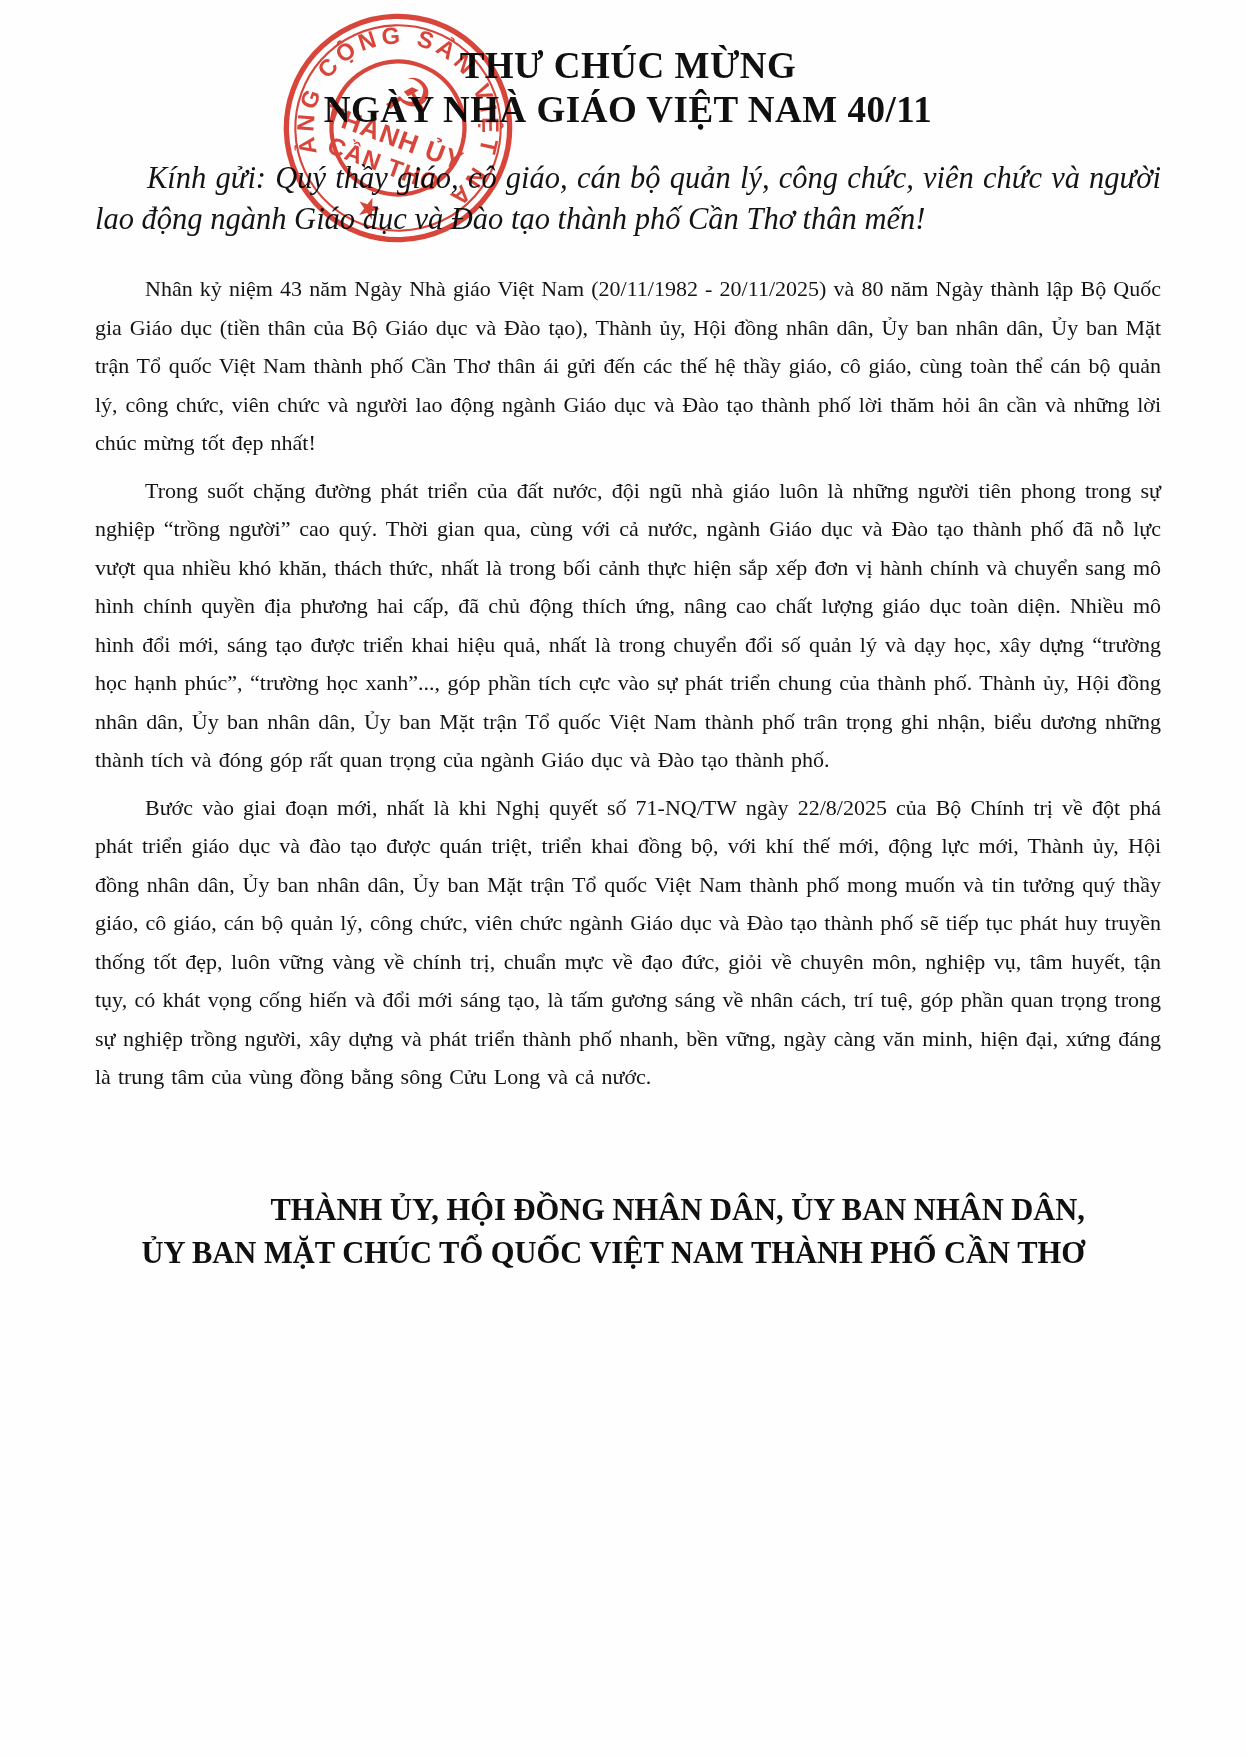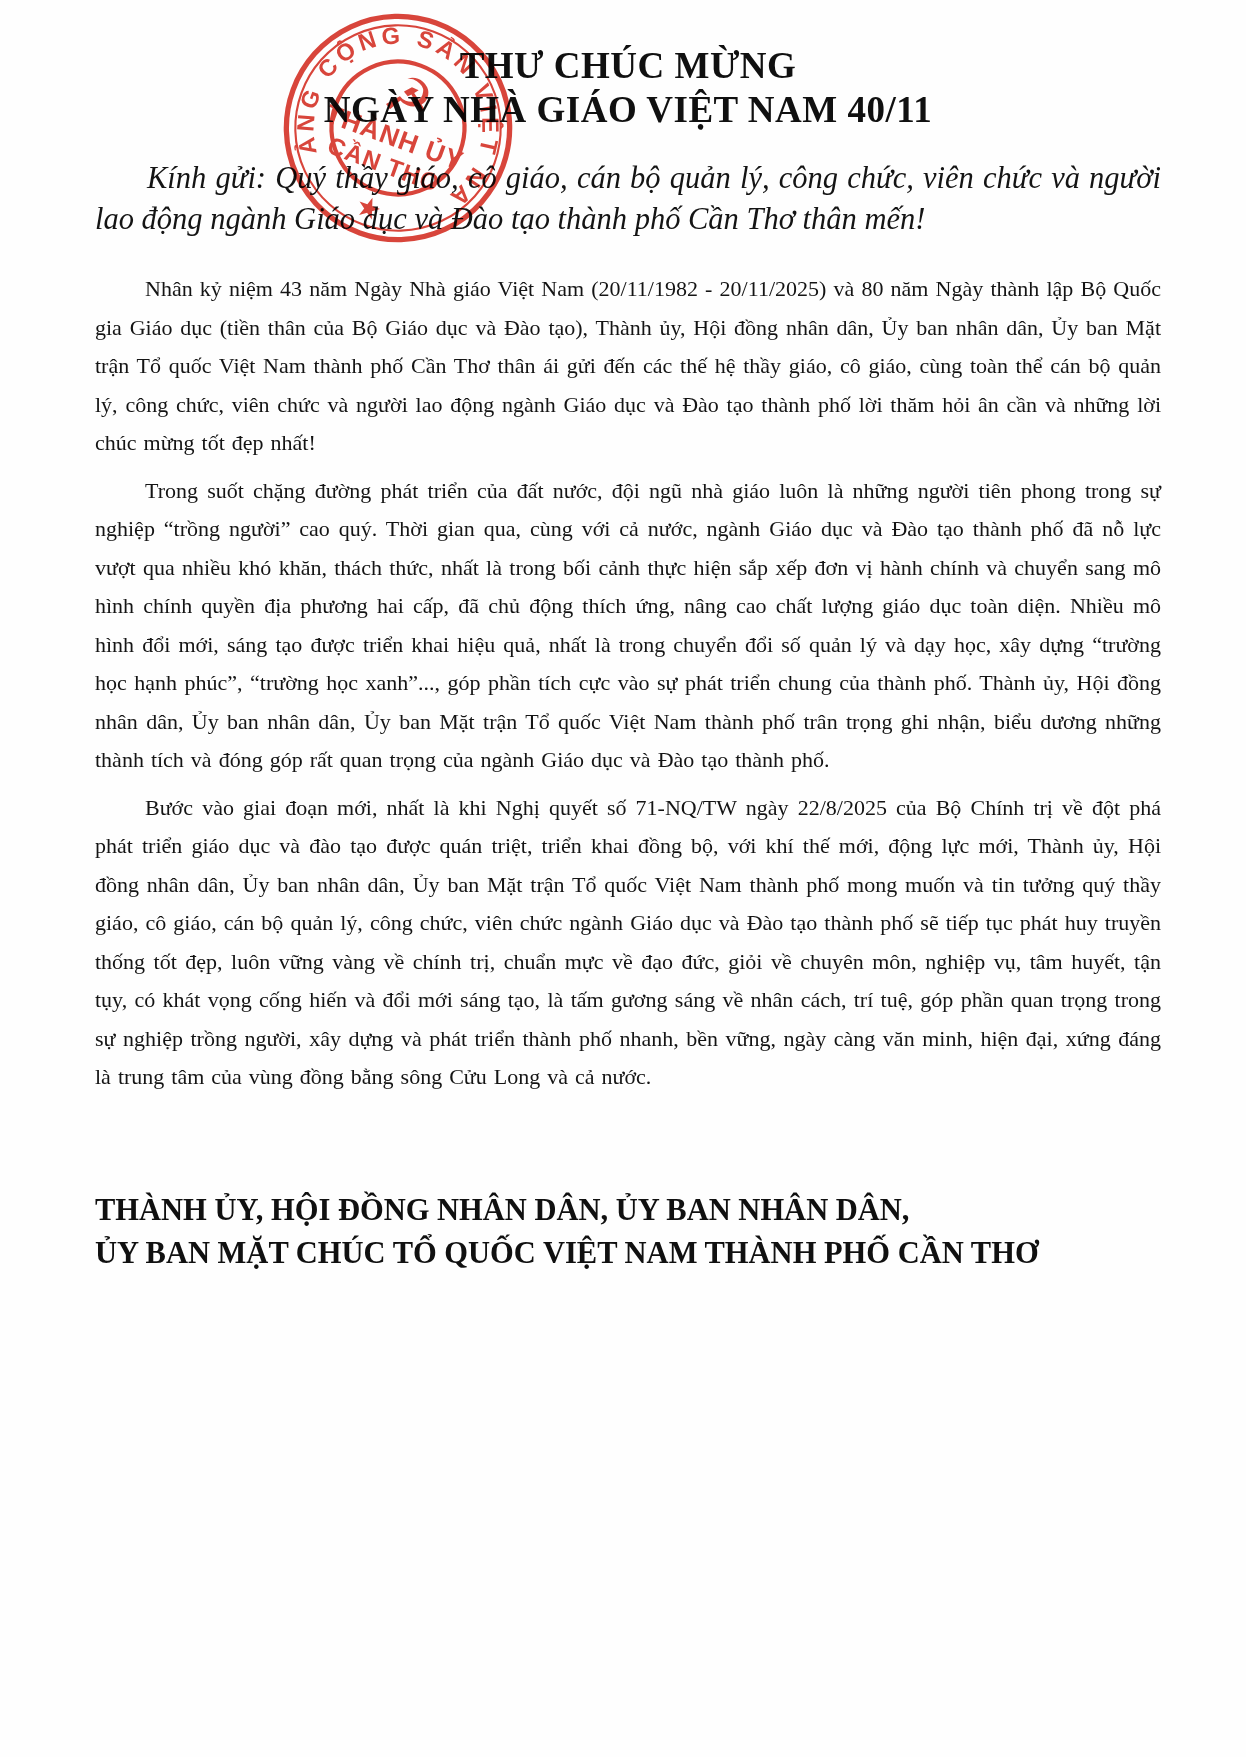--- a/index.html
+++ b/index.html
@@ -39,21 +39,21 @@
     font-size:22px;
     line-height:38.5px;
     text-align:justify;
     text-indent:50px;
     margin-bottom:9px;
     word-spacing:1.5px;
   }
   .signature {
     margin-top:92px;
     padding-right:76px;
-    text-align:left;
+    text-align:right;
     font-weight:bold;
     font-size:30.5px;
     line-height:43px;
     color:#101010;
   }
   .stamp {
     position:absolute;
     left:240px; top:-30px;
     width:316px; height:316px;
     mix-blend-mode:multiply;

